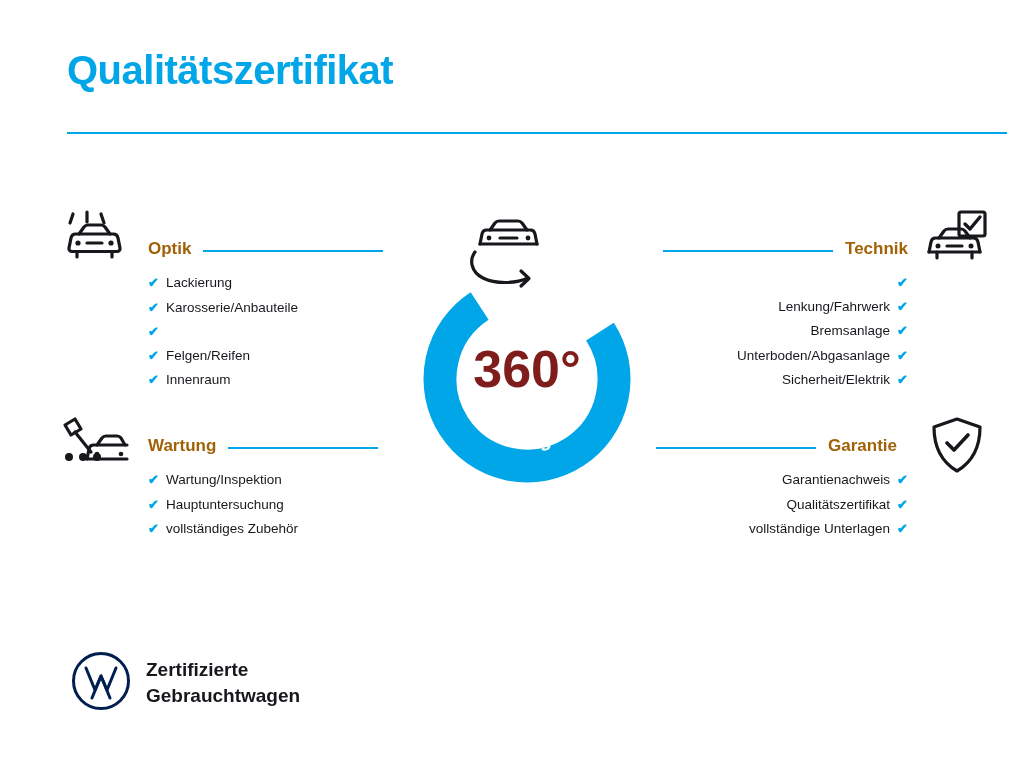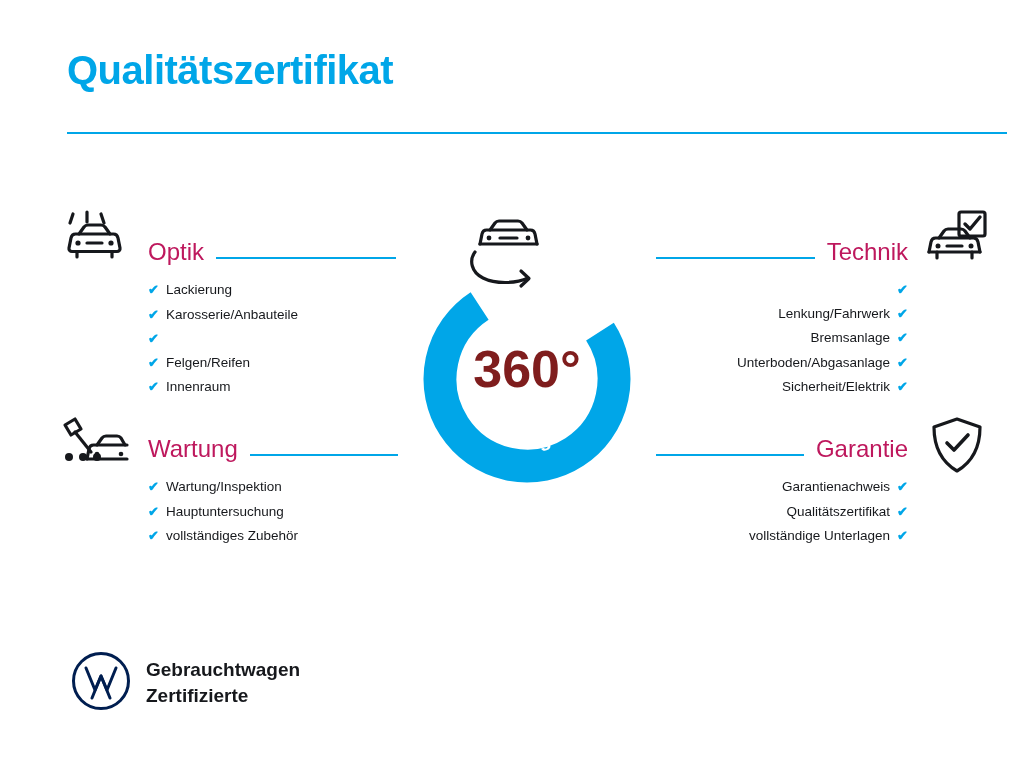--- a/index.html
+++ b/index.html
@@ -46,23 +46,23 @@
   
   .block {
     position: absolute;
   }
   .block .heading-row {
     display: flex;
     align-items: flex-end;
     gap: 0;
   }
   .block-title {
-    font-size: 24px;
-    font-weight: normal;
-    color: #be185d;
+    font-size: 17px;
+    font-weight: bold;
+    color: #a16207;
     line-height: 1;
     white-space: nowrap;
   }
   .heading-rule {
     height: 2px;
     background: #00a6e8;
     margin-bottom: 5px;
   }
 
   .item-list {
@@ -336,18 +336,18 @@
 
   <div id="footer">
     <span>
       <svg width="62" height="62" viewBox="0 0 62 62" fill="none" stroke="#001e50" stroke-width="3" stroke-linecap="round" stroke-linejoin="round">
         <circle cx="31" cy="31" r="27.5"></circle>
         <path d="M16 18 L25 40 L31 26 L37 40 L46 18"></path>
         <path d="M22 48 L31 26 L40 48"></path>
       </svg>
     </span>
     <span class="footer-text">
+      <div>Zertifizierte</div>
       <div>Gebrauchtwagen</div>
-      <div>Zertifizierte</div>
     </span>
   </div>
 
 </div>
 
 </body></html>

